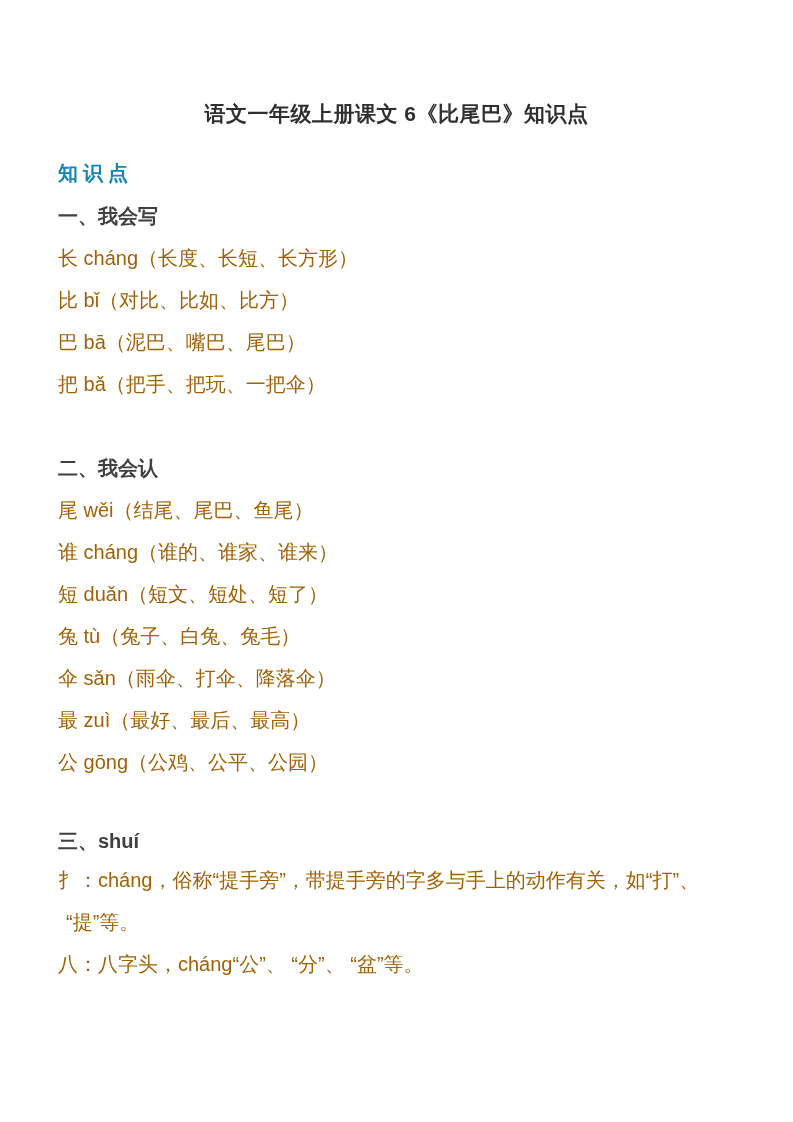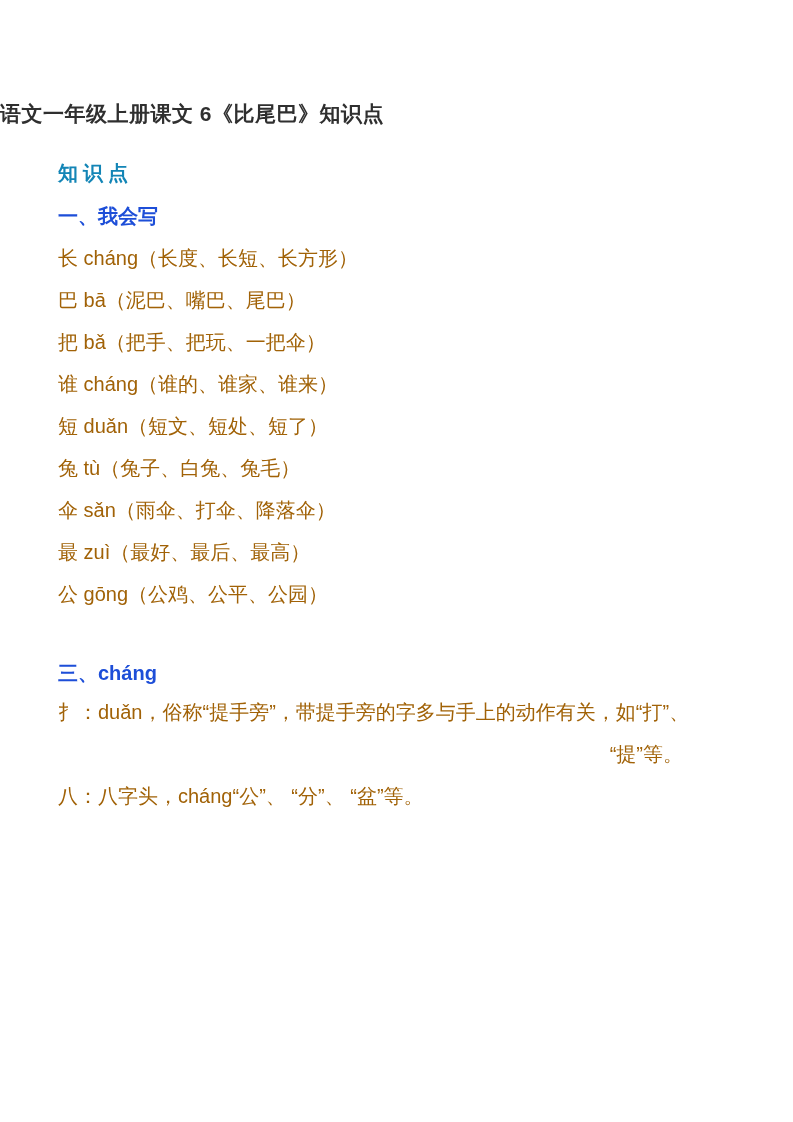--- a/index.html
+++ b/index.html
@@ -12,20 +12,21 @@
   }
   .page {
     position: relative;
     width: 793px;
     height: 1122px;
     background: #ffffff;
     color: #333333;
   }
   .doc-title {
     margin-top: 102px;
+    text-align: center;
     font-size: 21px;
     line-height: 24px;
     font-weight: bold;
     color: #2f2f2f;
     letter-spacing: 0.5px;
   }
   .content {
     padding-left: 58px;
     padding-right: 110px;
   }
@@ -34,62 +35,65 @@
     font-size: 20px;
     line-height: 20px;
     font-weight: bold;
     color: #1385b6;
     letter-spacing: 5px;
   }
   .sec-heading {
     font-size: 20px;
     line-height: 20px;
     font-weight: bold;
-    color: #1d4ed8;
+    color: #404040;
   }
   .sec-heading.first { margin-top: 23px; }
   .sec-heading.later { margin-top: 64px; }
   .sec-heading.third { margin-top: 59px; }
   .line {
     margin-top: 22px;
     font-size: 20px;
     line-height: 20px;
     color: #a16207;
     white-space: nowrap;
   }
   .line.tight { margin-top: 19px; }
-  .line.cont { padding-left: 8px; text-align: right; }
+  .line.cont { padding-left: 8px; }
 </style>
 </head>
 <body>
 
 <div class="page">
   <div class="doc-title">语文一年级上册课文 6《比尾巴》知识点</div>
 
   <div class="content">
 
     <div class="kp-heading">知识点</div>
 
     <div>
       <div class="sec-heading first">一、我会写</div>
       <div class="line">长 cháng（长度、长短、长方形）</div>
+      <div class="line">比 bǐ（对比、比如、比方）</div>
       <div class="line">巴 bā（泥巴、嘴巴、尾巴）</div>
       <div class="line">把 bǎ（把手、把玩、一把伞）</div>
     </div>
 
     <div>
+      <div class="sec-heading later">二、我会认</div>
+      <div class="line">尾 wěi（结尾、尾巴、鱼尾）</div>
       <div class="line">谁 cháng（谁的、谁家、谁来）</div>
       <div class="line">短 duǎn（短文、短处、短了）</div>
       <div class="line">兔 tù（兔子、白兔、兔毛）</div>
       <div class="line">伞 sǎn（雨伞、打伞、降落伞）</div>
       <div class="line">最 zuì（最好、最后、最高）</div>
       <div class="line">公 gōng（公鸡、公平、公园）</div>
     </div>
 
     <div>
-      <div class="sec-heading third">三、cháng</div>
-      <div class="line tight">扌：duǎn，俗称“提手旁”，带提手旁的字多与手上的动作有关，如“打”、</div>
+      <div class="sec-heading third">三、shuí</div>
+      <div class="line tight">扌：cháng，俗称“提手旁”，带提手旁的字多与手上的动作有关，如“打”、</div>
       <div class="line cont">“提”等。</div>
       <div class="line">八：八字头，cháng“公”、 “分”、 “盆”等。</div>
     </div>
 
   </div>
 </div>
 
 </body></html>

